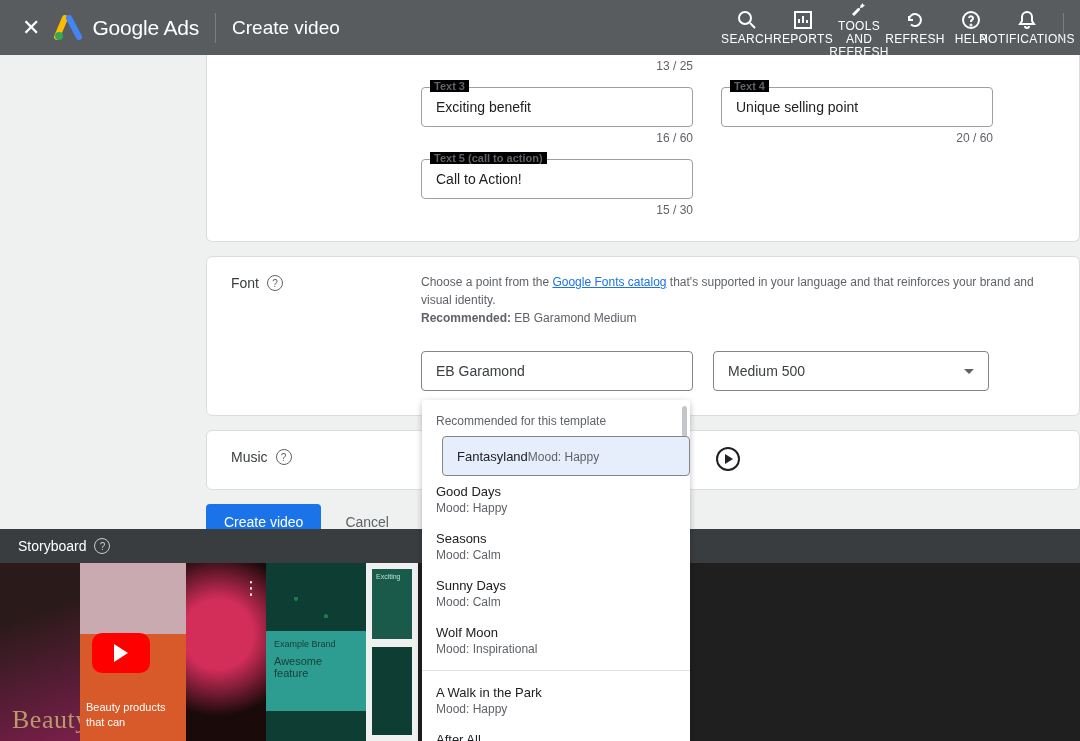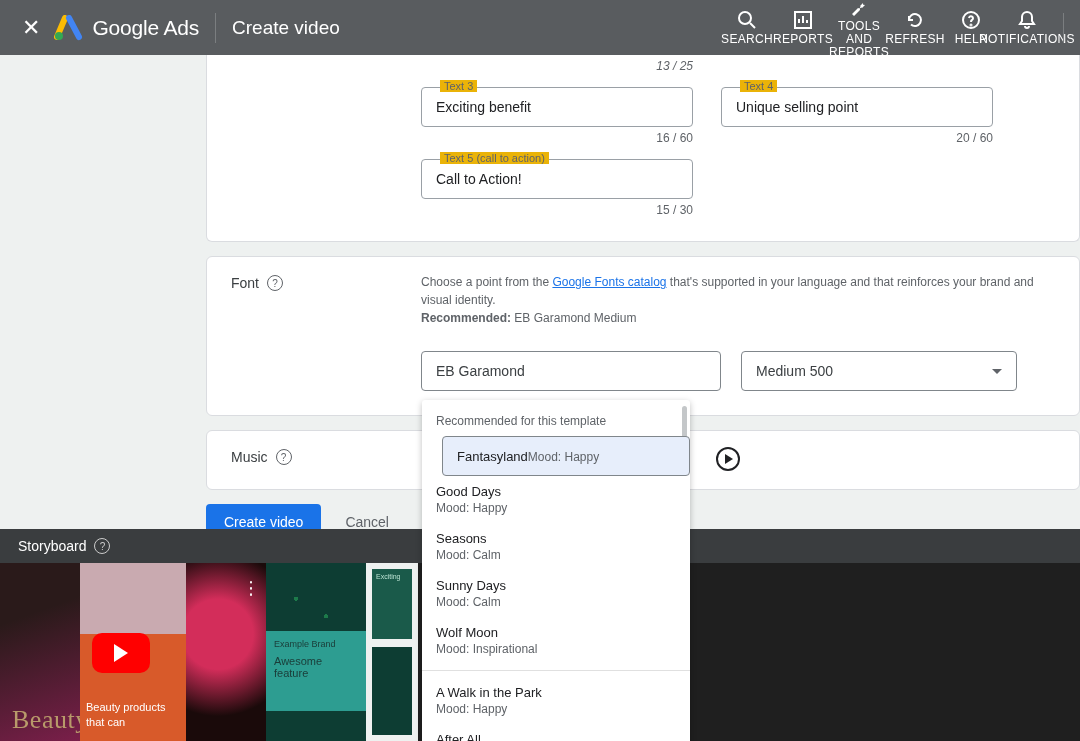--- a/index.html
+++ b/index.html
@@ -19,33 +19,33 @@
   .header .tool { display: flex; flex-direction: column; align-items: center; justify-content: center; width: 56px; font-size: 12px; letter-spacing: 0.3px; text-align:center; line-height:1.1; cursor:pointer; }
   .header .tool .ic { height: 22px; display:flex; align-items:center; justify-content:center; margin-bottom:2px; }
   .header .tool svg { stroke:#fff; fill:none; }
 
   
   .main { padding: 0 0 0 206px; }
   .card { background: #fff; border: 1px solid #dadce0; border-radius: 6px; margin-bottom: 14px; padding: 16px 24px 24px 24px; position: relative; }
   .card.text-card { border-top: none; border-top-left-radius:0; border-top-right-radius:0; padding-top: 0; display:flex; flex-wrap:wrap; column-gap: 28px;}
   .text-card .field-wrap { width: 272px; }
   .field { border: 1px solid #9aa0a6; border-radius: 4px; position: relative; padding: 0; height: 40px; display:flex; align-items:center; width:272px;}
-  .field .lab { position: absolute; top: -8px; left: 18px; background: #eab308; padding: 0 4px; font-size: 11px; color: #5f6368; }
+  .field .lab { position: absolute; top: -8px; left: 8px; background: #000000; padding: 0 4px; font-size: 11px; color: #5f6368; font-weight: bold; }
   .field input { border: none; outline: none; width: 100%; font-size: 14px; color:#202124; padding: 0 14px; height:100%; background:transparent;}
   .counter { font-size: 12px; color: #5f6368; text-align: right; margin-top: 4px; }
 
   .section-row { display: flex; }
   .section-label { width: 190px; display:flex; align-items:flex-start; gap:8px; font-size:14px; color:#3c4043; padding-top:2px;}
   .help-ic { width:16px; height:16px; border:1.5px solid #5f6368; border-radius:50%; display:inline-flex; align-items:center; justify-content:center; font-size:10px; color:#5f6368;}
   .section-body { flex:1; }
   .font-desc { font-size:12px; color:#5f6368; line-height:1.5; }
   .font-desc a { color:#1a73e8; text-decoration:underline; }
   .font-selects { display:flex; gap:20px; margin-top:24px;}
   .sel { border:1px solid #80868b; border-radius:4px; height:40px; display:flex; align-items:center; padding:0 14px; font-size:14px; color:#3c4043; position:relative; cursor:pointer;}
-  .sel.w1 { width:300px;}
+  .sel.w1 { width:272px;}
   .sel.w2 { width:276px; justify-content:space-between;}
   .caret { border-left:5px solid transparent; border-right:5px solid transparent; border-top:5px solid #5f6368;}
 
   .music-card .section-body { display:flex; align-items:center; }
   .play-btn { width:24px; height:24px; border:2px solid #202124; border-radius:50%; display:flex; align-items:center; justify-content:center; margin-left: 295px;}
   .play-btn .tri { width:0; height:0; border-top:5px solid transparent; border-bottom:5px solid transparent; border-left:8px solid #202124; margin-left:2px;}
 
   
   .actions { display:flex; gap:24px; align-items:center; padding: 0 0 0 206px; }
   .btn-primary { background:#1a73e8; color:#fff; border:none; border-radius:4px; padding: 10px 18px; font-size:14px; cursor:pointer;}
@@ -127,21 +127,21 @@
         </svg>
       </div>
     <span>REPORTS</span>
   </div>
   <div class="tool">
     <div class="ic">
         <svg width="20" height="20" viewBox="0 0 20 20" stroke-width="2">
           <path d="M14 6a4 4 0 0 1-5 5l-6 6 2 2 6-6a4 4 0 0 1 5-5l-3 3-2-2z" fill="#fff" stroke="none"></path>
         </svg>
       </div>
-    <span>TOOLS AND REPORTS</span>
+    <span>TOOLS AND REFRESH</span>
   </div>
   <div class="tool">
     <div class="ic">
         <svg width="20" height="20" viewBox="0 0 20 20" stroke-width="2">
           <path d="M4 10a6 6 0 1 1 2 4.5"></path>
           <polyline points="4,6 4,10 8,10"></polyline>
         </svg>
       </div>
     <span>REFRESH</span>
   </div>
@@ -163,21 +163,21 @@
         </svg>
       </div>
     <span>NOTIFICATIONS</span>
   </div>
   <div class="divider-v" style="margin:0 4px 0 8px;"></div>
 </div>
 
 <div class="main">
 
   <div class="card text-card" style="margin-top:0;">
-    <div style="width:100%; display:flex; padding-left:190px; gap:28px;font-style:italic;">
+    <div style="width:100%; display:flex; padding-left:190px; gap:28px;">
       <div class="counter" style="width:272px;">13 / 25</div>
     </div>
     <div style="width:100%; display:flex; padding-left:190px; gap:28px; margin-top:14px;">
       <div class="field-wrap">
         <div class="field">
           <span class="lab">Text 3</span>
           <input value="Exciting benefit" style="">
         </div>
         <div class="counter">16 / 60</div>
       </div>

